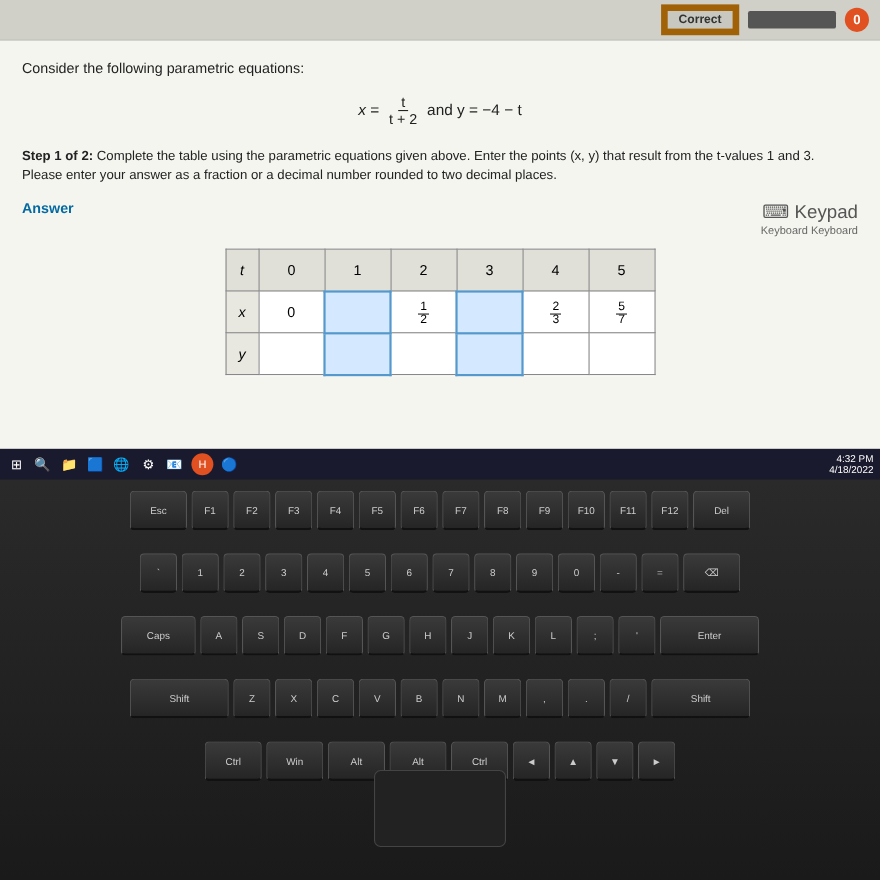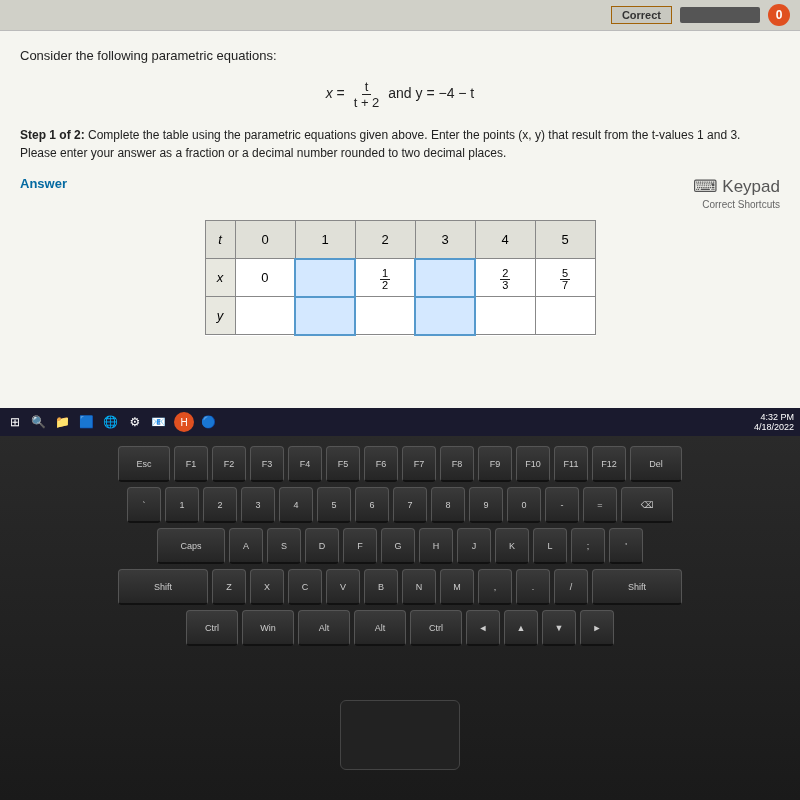--- a/index.html
+++ b/index.html
@@ -32,21 +32,21 @@
       border-bottom: 1px solid #bbb;
       gap: 8px;
     }
 
     .correct-badge {
       background: #c8c8c0;
       padding: 2px 10px;
       font-size: 11px;
       font-weight: bold;
       color: #333;
-      border: 1px solid #a16207;
+      border: 6px solid #a16207;
     }
 
     .score-badge {
       background: #e05020;
       color: white;
       width: 22px;
       height: 22px;
       border-radius: 50%;
       display: flex;
       align-items: center;
@@ -247,21 +247,21 @@
       position: absolute;
       top: 436px;
       left: 0;
       width: 800px;
       height: 364px;
       background: linear-gradient(180deg, #2a2a2a 0%, #1a1a1a 100%);
       display: flex;
       flex-direction: column;
       align-items: center;
       padding: 10px 5px;
-      gap: 5px;
+      gap: 21px;
     }
 
     .key-row {
       display: flex;
       gap: 4px;
       align-items: center;
     }
 
     .key {
       background: linear-gradient(180deg, #3a3a3a 0%, #252525 100%);
@@ -345,21 +345,21 @@
     <p class="step-text">
       <strong>Step 1 of 2:</strong>
       <span> Complete the table using the parametric equations given above. Enter the points (x, y) that result from the t-values 1 and 3. Please enter your answer as a fraction or a decimal number rounded to two decimal places.</span>
     </p>
 
     <div class="answer-section">
       <div class="answer-header">
         <span class="answer-label">Answer</span>
         <div class="keypad-area">
           <div class="keypad-icon">⌨ <span>Keypad</span></div>
-          <div style="font-size:10px;color:#666;">Correct Shortcuts</div>
+          <div style="font-size:10px;color:#666;">Keyboard Keyboard</div>
         </div>
       </div>
 
       <div class="table-container">
         <table class="param-table">
 
           <tbody>
               <tr class="header-row">
             <td class="label-cell"><i>t</i></td>
             <td>0</td>
@@ -475,20 +475,21 @@
     <div class="key">S</div>
     <div class="key">D</div>
     <div class="key">F</div>
     <div class="key">G</div>
     <div class="key">H</div>
     <div class="key">J</div>
     <div class="key">K</div>
     <div class="key">L</div>
     <div class="key">;</div>
     <div class="key">'</div>
+    <div class="key widest">Enter</div>
   </div>
 
   <div class="key-row">
     <div class="key widest">Shift</div>
     <div class="key">Z</div>
     <div class="key">X</div>
     <div class="key">C</div>
     <div class="key">V</div>
     <div class="key">B</div>
     <div class="key">N</div>

